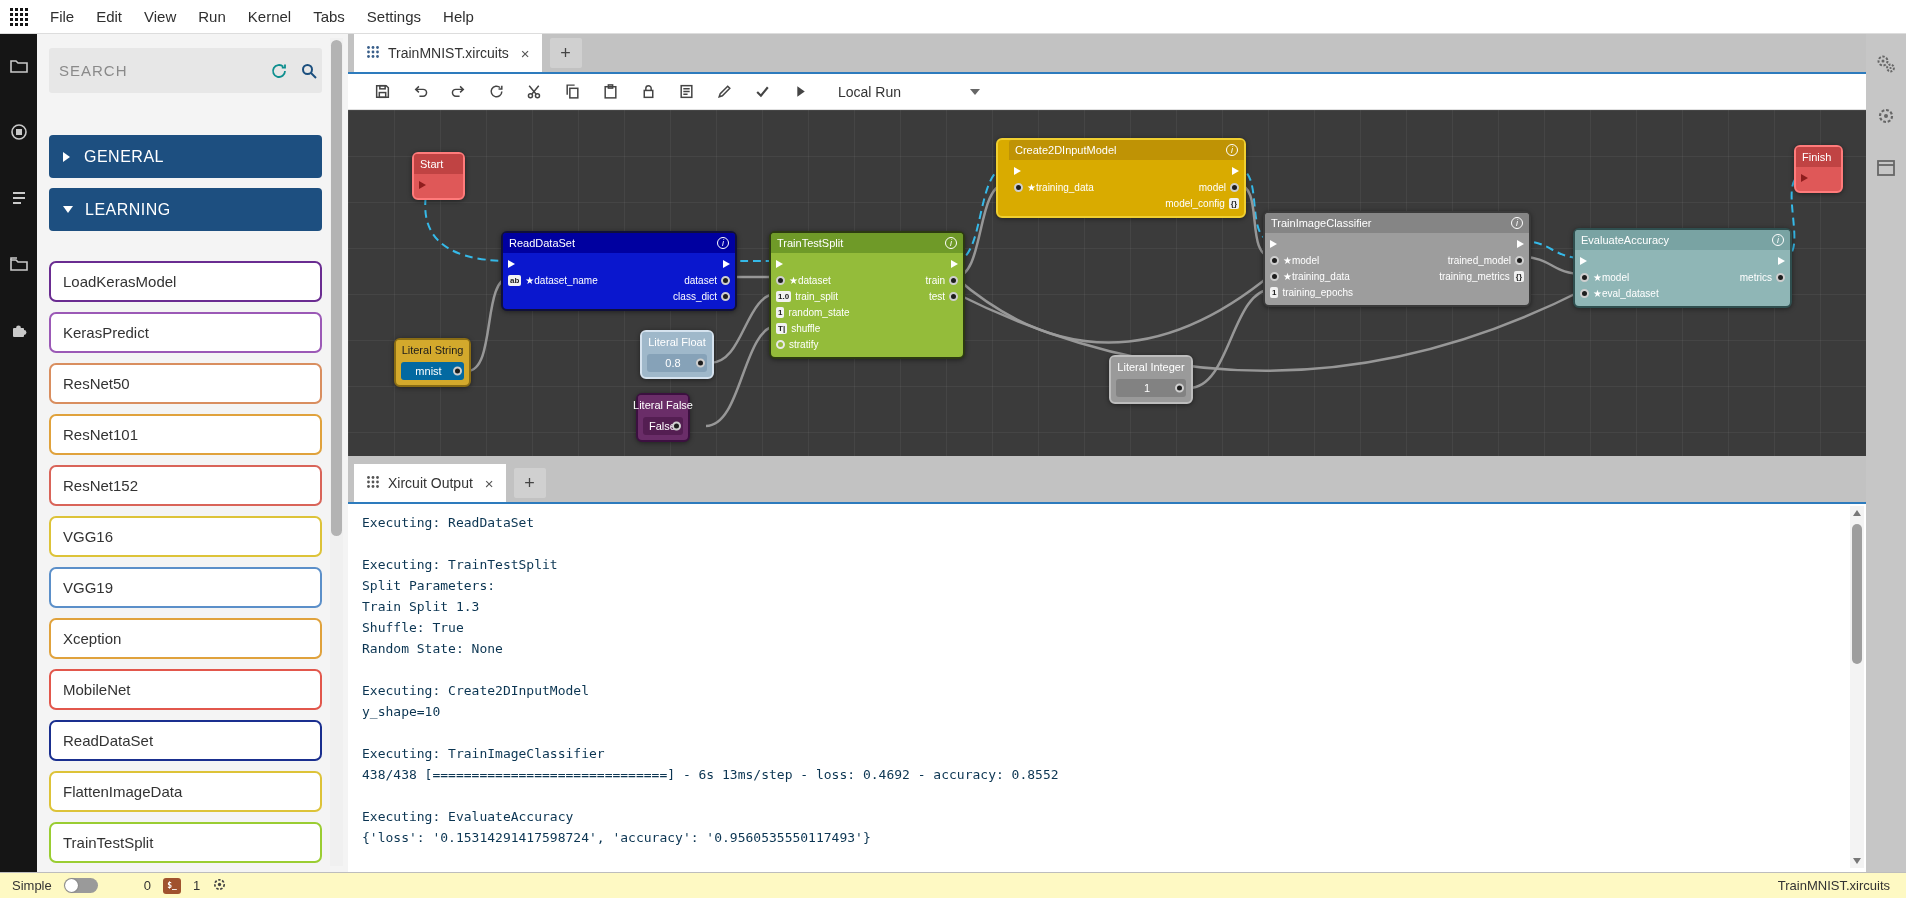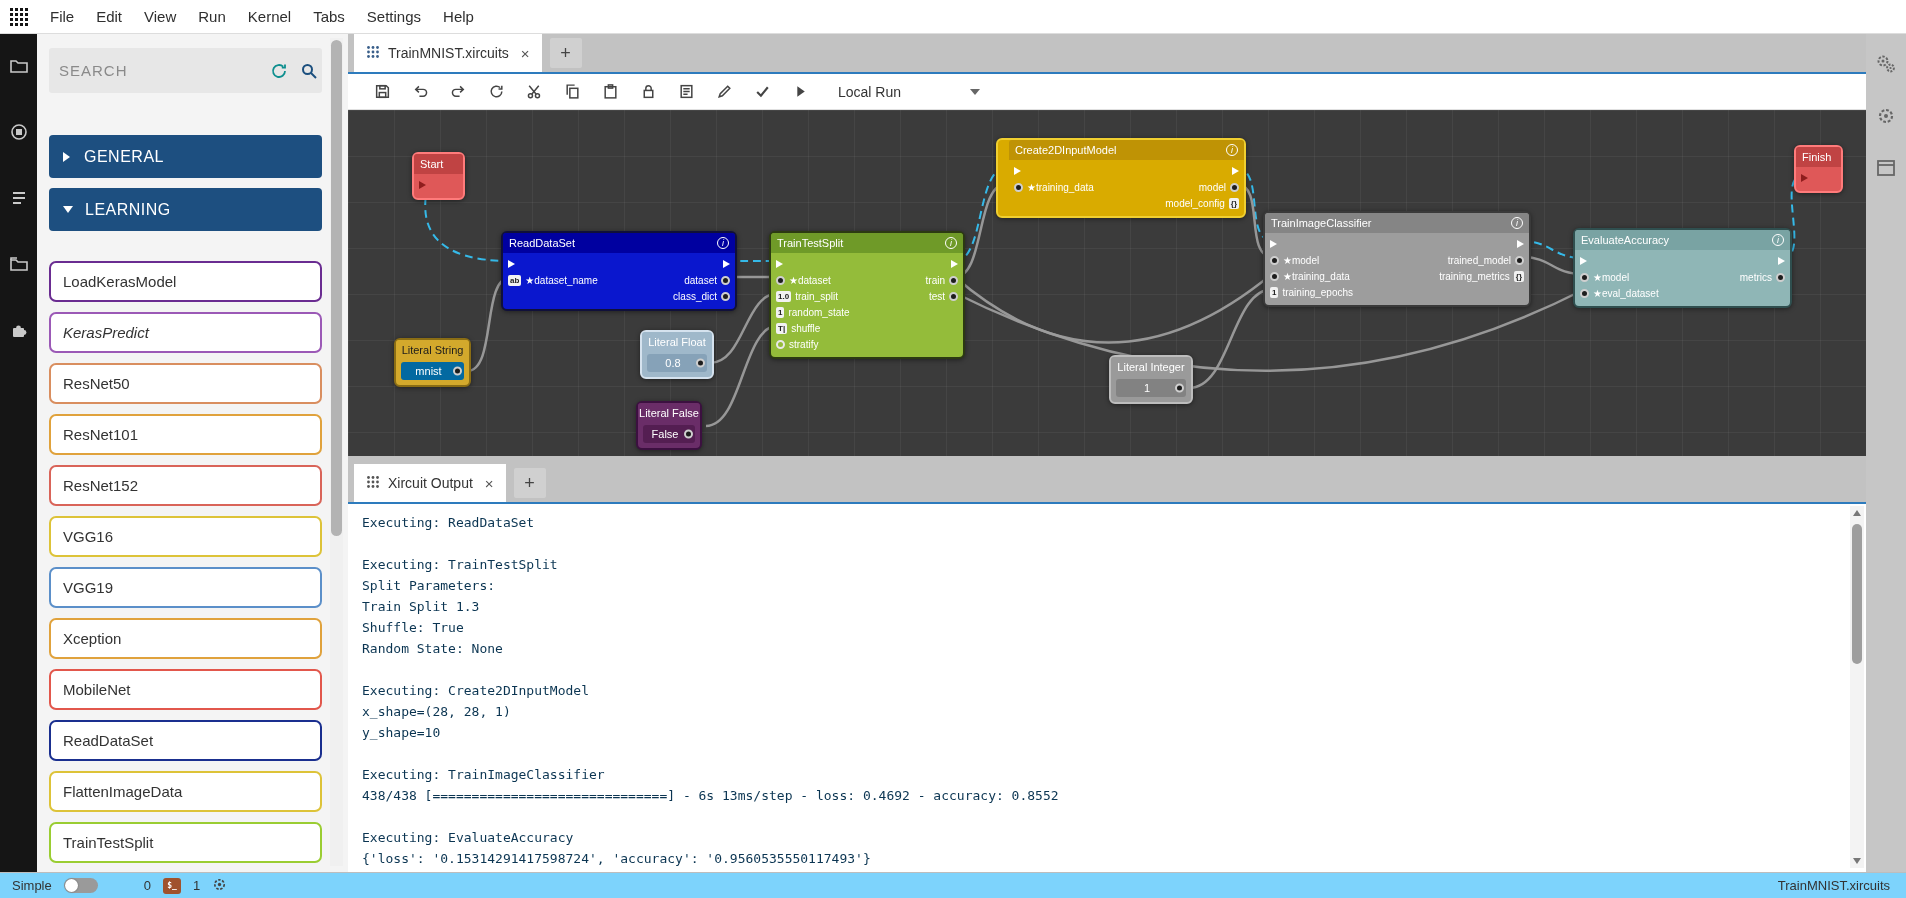--- a/index.html
+++ b/index.html
@@ -104,21 +104,21 @@
   .vscroll .arr.up { top:4px; border-bottom:6px solid #777; }
   .vscroll .arr.dn { bottom:4px; border-top:6px solid #777; }
   .vscroll .thumb { position:absolute; left:2px; top:18px; width:10px; height:140px; background:#9e9e9e;
     border-radius:5px; }
 
   
   .right-rail { position:absolute; left:1866px; top:34px; width:40px; height:838px; background:#c6c6c6;
     display:flex; flex-direction:column; align-items:center; padding-top:18px; gap:28px; }
 
   
-  .statusbar { position:absolute; left:0; top:872px; width:1906px; height:26px; background:#7dd3fc;
+  .statusbar { position:absolute; left:0; top:872px; width:1906px; height:26px; background:#fef9c3;
     border-top:1px solid #bdbdbd; display:flex; align-items:center; justify-content:space-between;
     padding:0 16px 0 12px; font-size:13px; color:#333; z-index:40; }
   .sb-left { display:flex; align-items:center; gap:12px; }
   .toggle { width:34px; height:15px; background:#9a9a9a; border-radius:8px; position:relative;
     display:inline-block; margin-right:34px; }
   .toggle .knob { position:absolute; left:1px; top:1px; width:13px; height:13px; background:#fff;
     border-radius:50%; box-shadow:0 0 2px rgba(0,0,0,.4); }
   .term-badge { width:18px; height:16px; background:#a0522d; color:#fff; border-radius:3px;
     font-size:8px; font-weight:bold; display:inline-flex; align-items:center; justify-content:center;
     font-family:"DejaVu Sans Mono", monospace; }
@@ -186,21 +186,21 @@
         <div class="section-header first">
           <span class="chev-r"></span>
           <span class="section-label">GENERAL</span>
         </div>
         <div class="section-header">
           <span class="chev-d"></span>
           <span class="section-label">LEARNING</span>
         </div>
         <div class="comp-list">
           <div class="comp-item" style="border-color: rgb(106, 44, 145);">LoadKerasModel</div>
-          <div class="comp-item" style="border-color: rgb(155, 89, 182); font-style: italic;">KerasPredict</div>
+          <div class="comp-item" style="border-color: rgb(155, 89, 182);">KerasPredict</div>
           <div class="comp-item" style="border-color: rgb(217, 142, 95);">ResNet50</div>
           <div class="comp-item" style="border-color: rgb(224, 162, 60);">ResNet101</div>
           <div class="comp-item" style="border-color: rgb(217, 100, 89);">ResNet152</div>
           <div class="comp-item" style="border-color: rgb(221, 195, 56);">VGG16</div>
           <div class="comp-item" style="border-color: rgb(91, 143, 201);">VGG19</div>
           <div class="comp-item" style="border-color: rgb(224, 162, 60);">Xception</div>
           <div class="comp-item" style="border-color: rgb(226, 87, 76);">MobileNet</div>
           <div class="comp-item" style="border-color: rgb(26, 47, 143);">ReadDataSet</div>
           <div class="comp-item" style="border-color: rgb(221, 195, 56);">FlattenImageData</div>
           <div class="comp-item" style="border-color: rgb(154, 205, 50);">TrainTestSplit</div>
@@ -442,21 +442,21 @@
                 <div class="pside"></div>
               </div>
             </div>
           </div>
           <div class="node literal" style="left: 292px; top: 220px; width: 74px; background: rgb(159, 184, 202); border-color: rgb(213, 226, 238);">
             <div class="node-header" style="background: rgb(159, 184, 202); color: rgb(255, 255, 255);">
               <span>Literal Float</span>
             </div>
             <div class="literal-value" style="background: rgb(134, 162, 184); color: rgb(255, 255, 255);">0.8<span class="port dot"></span></div>
           </div>
-          <div class="node literal" style="left: 288px; top: 283px; width: 66px; background: rgb(106, 45, 104); border-color: rgb(60, 16, 64); margin-top: 8px;">
+          <div class="node literal" style="left: 288px; top: 283px; width: 54px; background: rgb(106, 45, 104); border-color: rgb(60, 16, 64);">
             <div class="node-header" style="background: rgb(106, 45, 104); color: rgb(255, 255, 255);">
               <span>Literal False</span>
             </div>
             <div class="literal-value" style="background: rgb(84, 30, 82); color: rgb(255, 255, 255);">False<span class="port dot"></span></div>
           </div>
           <div class="node" style="left: 648px; top: 28px; width: 250px; background: rgb(217, 171, 0); border-color: rgb(240, 207, 48); padding-left: 11px;">
             <div class="node-header" style="background: rgb(191, 147, 5); color: rgb(255, 255, 255);">
               <span>Create2DInputModel</span>
               <span class="info-icon">i</span>
             </div>
@@ -611,21 +611,20 @@
       <div class="console-lines" id="console-lines">
           <div class="console-line">Executing: ReadDataSet</div>
           <div class="console-line">&nbsp;</div>
           <div class="console-line">Executing: TrainTestSplit</div>
           <div class="console-line">Split Parameters:</div>
           <div class="console-line">Train Split 1.3</div>
           <div class="console-line">Shuffle: True</div>
           <div class="console-line">Random State: None</div>
           <div class="console-line">&nbsp;</div>
           <div class="console-line">Executing: Create2DInputModel</div>
-          <div class="console-line">x_shape=(28, 28, 1)</div>
           <div class="console-line">y_shape=10</div>
           <div class="console-line">&nbsp;</div>
           <div class="console-line">Executing: TrainImageClassifier</div>
           <div class="console-line">438/438 [==============================] - 6s 13ms/step - loss: 0.4692 - accuracy: 0.8552</div>
           <div class="console-line">&nbsp;</div>
           <div class="console-line">Executing: EvaluateAccuracy</div>
           <div class="console-line">{'loss': '0.15314291417598724', 'accuracy': '0.9560535550117493'}</div>
         </div>
       <div class="vscroll">
         <span class="arr up"></span>

